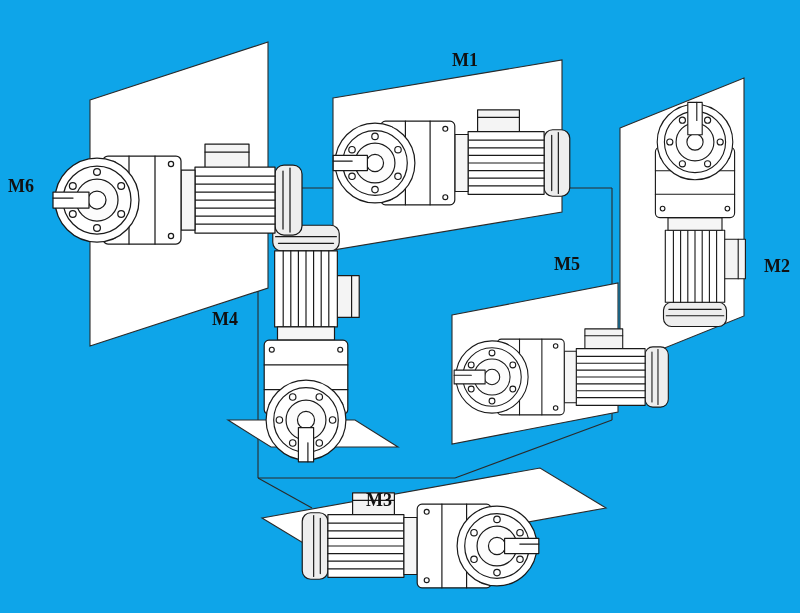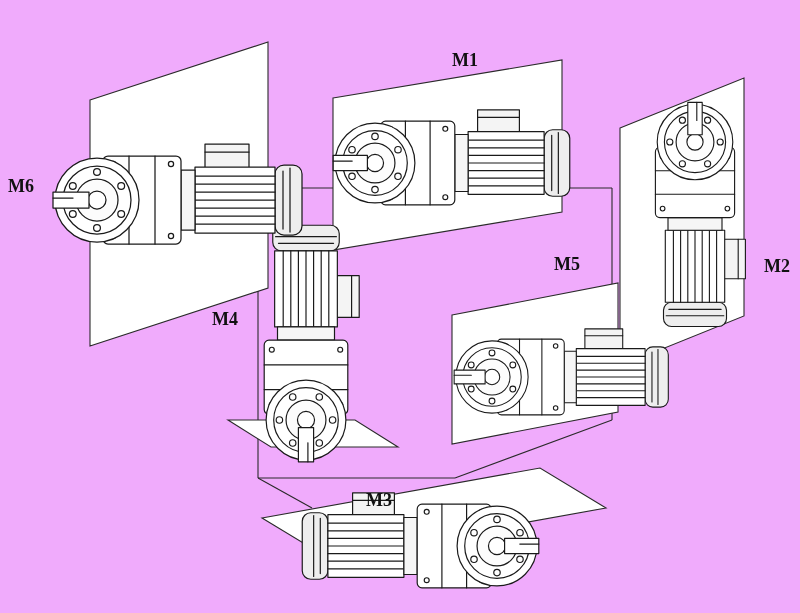--- a/index.html
+++ b/index.html
@@ -5,21 +5,21 @@
   html, body {
     margin: 0;
     padding: 0;
     background: #ffffff;
     font-family: "Liberation Serif", serif;
   }
   .stage {
     position: relative;
     width: 800px;
     height: 613px;
-    background: #f0abfc;
+    background: #0ea5e9;
     overflow: hidden;
   }
   svg { display: block; }
   .pos-label {
     font-family: "Liberation Serif", serif;
     font-weight: bold;
     font-size: 18px;
     fill: #111111;
   }
 </style>

